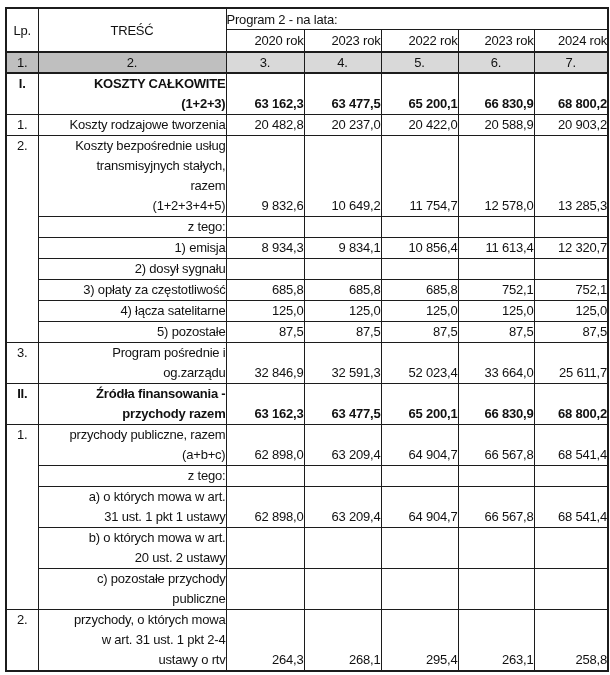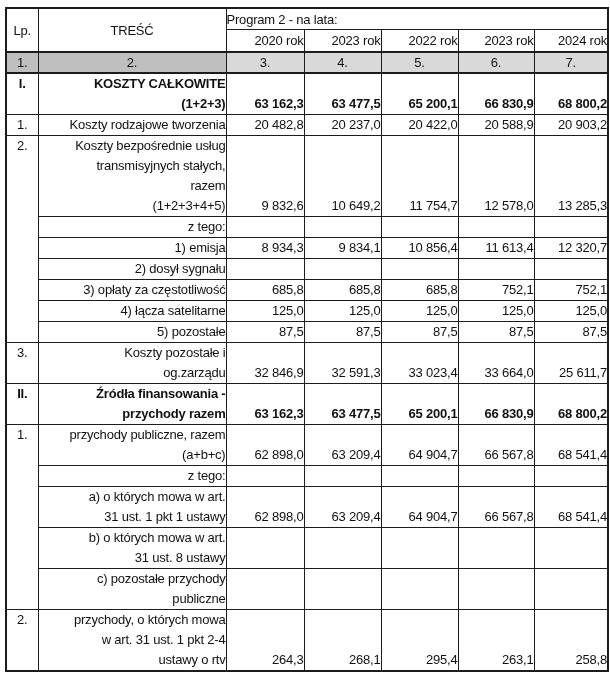--- a/index.html
+++ b/index.html
@@ -198,26 +198,26 @@
           </td>
           <td class="val">87,5</td>
           <td class="val">87,5</td>
           <td class="val">87,5</td>
           <td class="val">87,5</td>
           <td class="val">87,5</td>
         </tr>
         <tr>
           <td class="lp" rowspan="1">3.</td>
           <td class="lbl">
-            <div>Koszty pozostałe i</div>
+            <div>Program pośrednie i</div>
             <div>og.zarządu</div>
           </td>
           <td class="val">32 846,9</td>
           <td class="val">32 591,3</td>
-          <td class="val">33 023,4</td>
+          <td class="val">52 023,4</td>
           <td class="val">33 664,0</td>
           <td class="val">25 611,7</td>
         </tr>
         <tr>
           <td class="lp bold" rowspan="1">II.</td>
           <td class="lbl bold">
             <div>Źródła finansowania -</div>
             <div>przychody razem</div>
           </td>
           <td class="val bold">63 162,3</td>
@@ -255,21 +255,21 @@
           </td>
           <td class="val hide-top">62 898,0</td>
           <td class="val hide-top">63 209,4</td>
           <td class="val hide-top">64 904,7</td>
           <td class="val hide-top">66 567,8</td>
           <td class="val hide-top">68 541,4</td>
         </tr>
         <tr>
           <td class="lbl indent">
             <div>b) o których mowa w art.</div>
-            <div>31 ust. 8 ustawy</div>
+            <div>20 ust. 2 ustawy</div>
           </td>
           <td class="val"></td>
           <td class="val"></td>
           <td class="val"></td>
           <td class="val"></td>
           <td class="val"></td>
         </tr>
         <tr>
           <td class="lbl indent">
             <div>c) pozostałe przychody</div>

